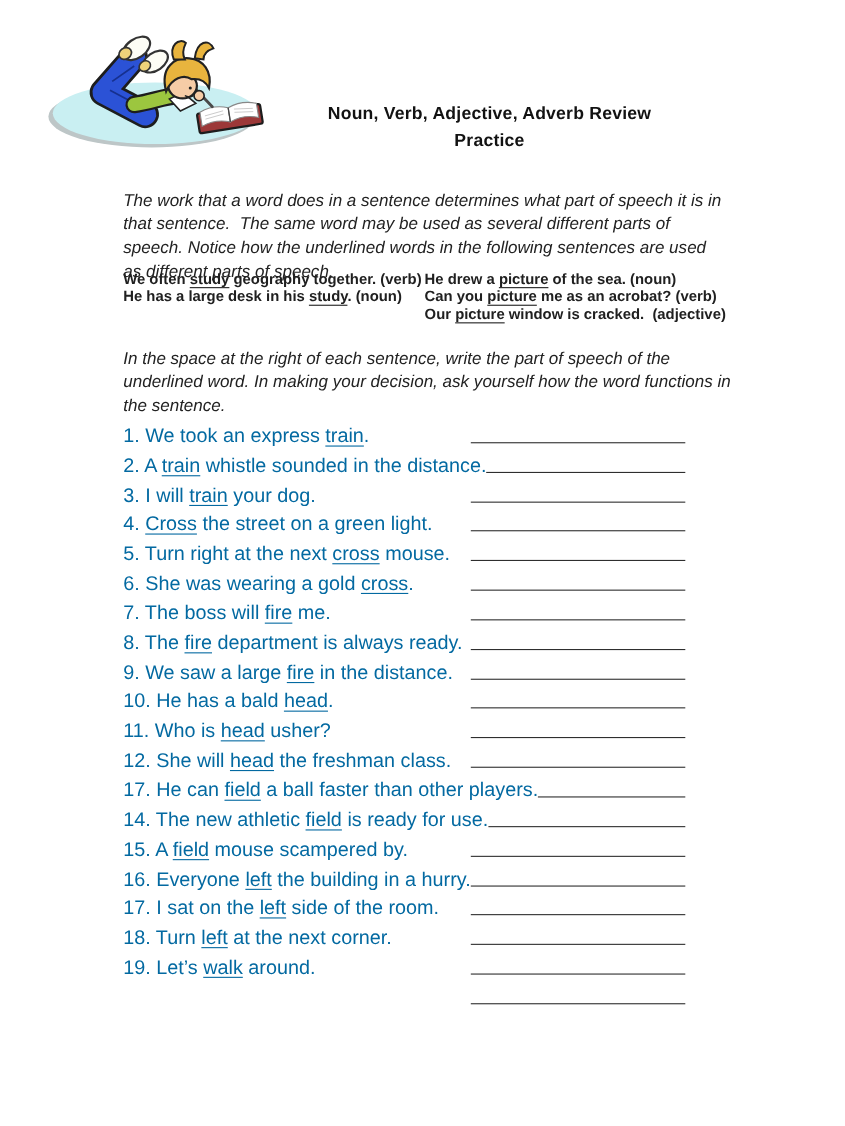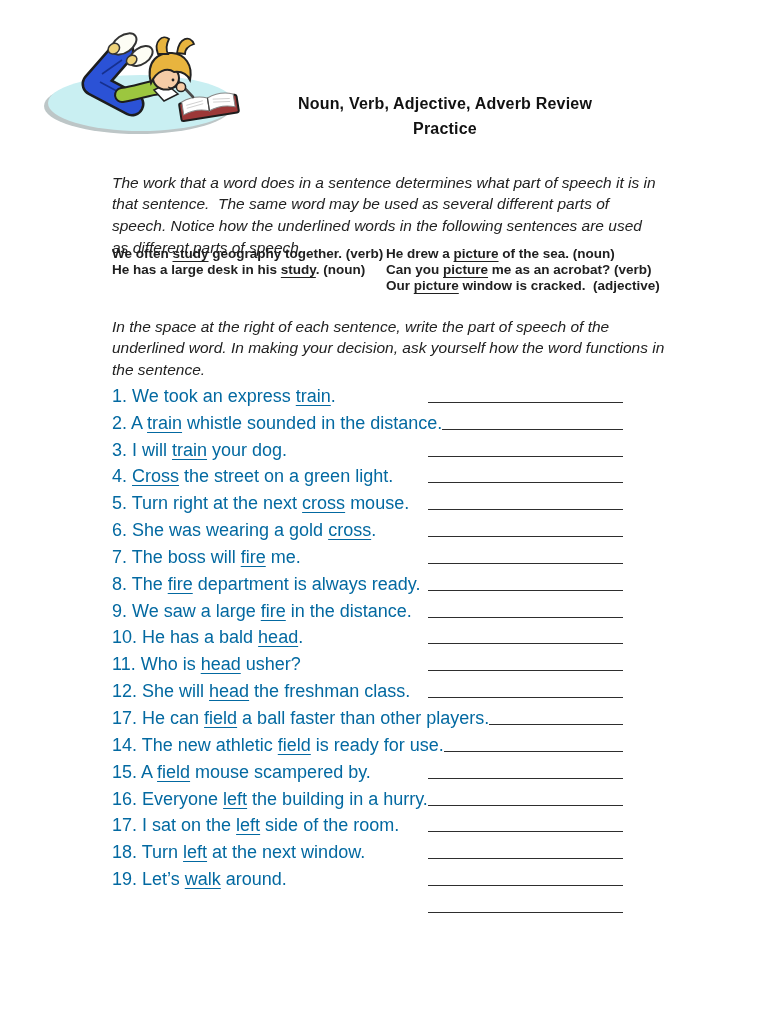--- a/index.html
+++ b/index.html
@@ -198,21 +198,21 @@
     <span class="q-text"><span class="num">16. </span><span class="pre">Everyone </span><span class="word u">left</span><span class="post"> the building in a hurry.</span></span>
     <span class="q-blank"></span>
   </div>
 
   <div class="q-row">
     <span class="q-text"><span class="num">17. </span><span class="pre">I sat on the </span><span class="word u">left</span><span class="post"> side of the room.</span></span>
     <span class="q-blank"></span>
   </div>
 
   <div class="q-row">
-    <span class="q-text"><span class="num">18. </span><span class="pre">Turn </span><span class="word u">left</span><span class="post"> at the next window.</span></span>
+    <span class="q-text"><span class="num">18. </span><span class="pre">Turn </span><span class="word u">left</span><span class="post"> at the next corner.</span></span>
     <span class="q-blank"></span>
   </div>
 
   <div class="q-row">
     <span class="q-text"><span class="num">19. </span><span class="pre">Let’s </span><span class="word u">walk</span><span class="post"> around.</span></span>
     <span class="q-blank"></span>
   </div>
 
   <div class="q-row">
     <span class="q-blank"></span>

